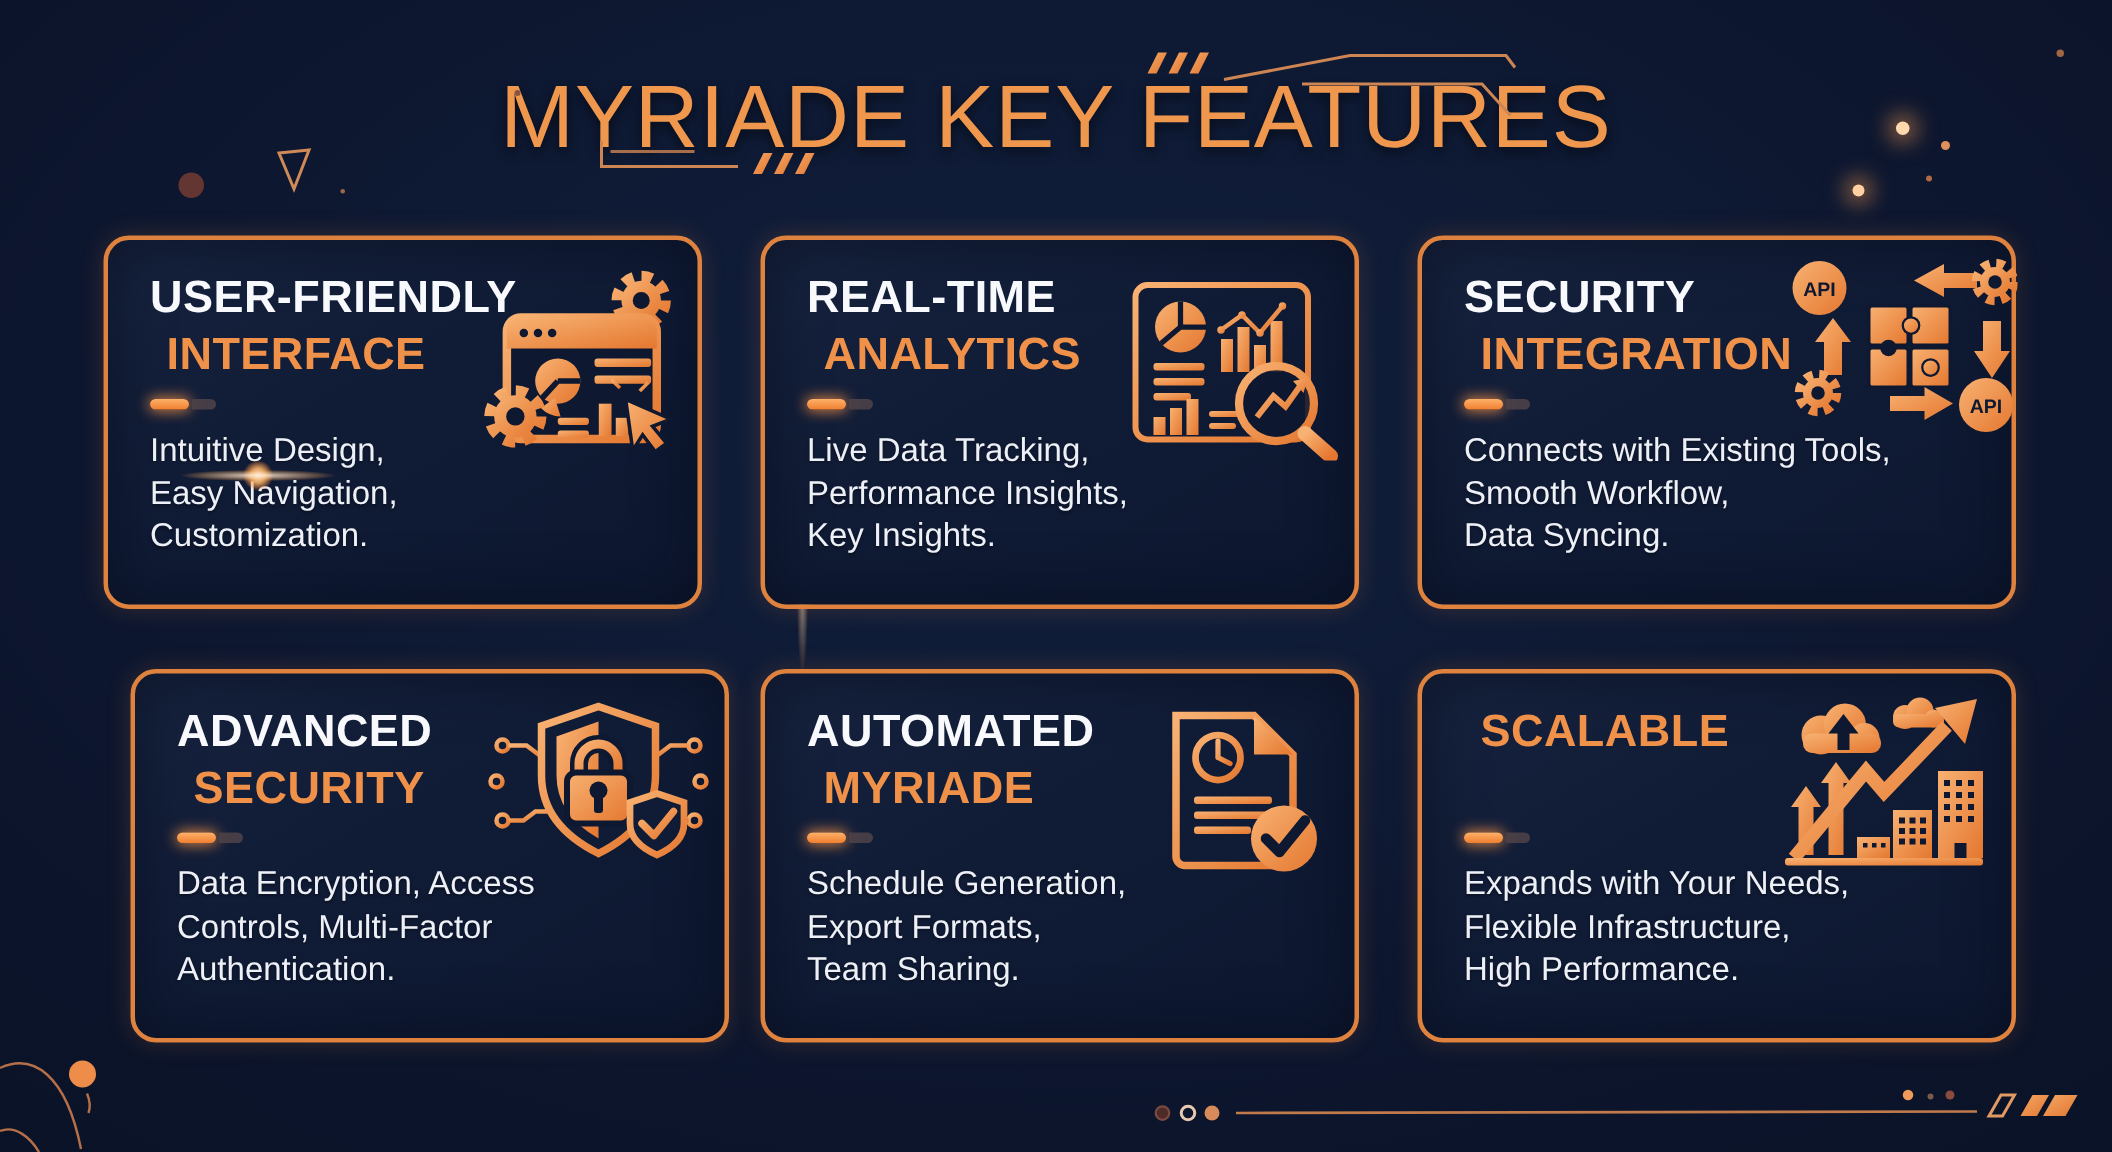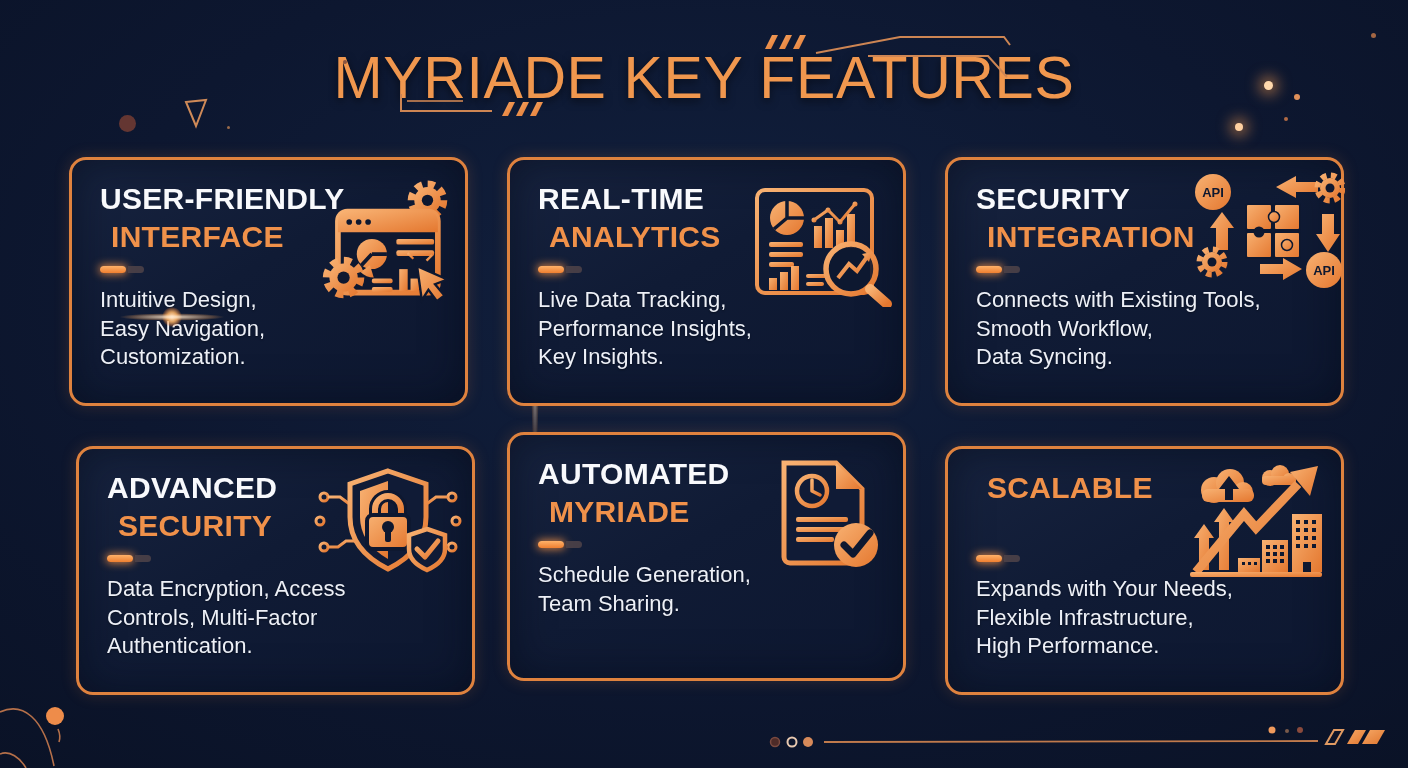--- a/index.html
+++ b/index.html
@@ -14,21 +14,21 @@
     text-shadow:0 3px 8px rgba(0,0,0,.55);
   }
   .deco-svg{position:absolute;left:0;top:0;z-index:1;pointer-events:none;}
   .card{
     position:absolute;width:393px;height:243px;border-radius:17px;
     border:3px solid #DF823E;z-index:2;
     background:linear-gradient(150deg,#17233f 0%,#101b35 45%,#0d1730 100%);
     box-shadow:0 0 16px rgba(235,135,60,.18), inset 0 0 40px rgba(4,9,22,.55);
   }
   .c1{left:69px;top:157px}.c2{left:507px;top:157px}.c3{left:945px;top:157px}
-  .c4{left:76px;top:446px}.c5{left:507px;top:432px}.c6{left:945px;top:446px}
+  .c4{left:87px;top:446px}.c5{left:507px;top:446px}.c6{left:945px;top:446px}
   .card-heading{position:absolute;left:28px;top:20px;margin:0;font-size:30px;line-height:38px;letter-spacing:.3px;font-weight:bold;}
   .card-heading .hw{display:block;color:#F8F9FC;}
   .card-heading .ha{display:block;color:#F0914A;margin-left:11px;}
   .dash{position:absolute;left:28px;top:106px;display:flex;height:7px;}
   .dash .d1{width:26px;background:linear-gradient(180deg,#FFB169,#EF7F30);border-radius:4px;box-shadow:0 0 9px 1px rgba(255,150,70,.85);}
   .dash .d2{width:16px;background:#4D4148;border-radius:0 4px 4px 0;margin-left:2px;opacity:.9;}
   .desc{position:absolute;left:28px;top:126px;margin:0;font-size:22px;line-height:28.5px;color:#EDF0F7;text-shadow:0 1px 2px rgba(0,0,0,.4);}
   .desc span{display:block;}
   .icon{position:absolute;pointer-events:none;text-align:center;}
   .ic1{right:4px;top:12px;width:150px;height:132px;}
@@ -360,20 +360,21 @@
     <h2 class="card-heading">
       <span class="hw">AUTOMATED</span>
       <span class="ha">MYRIADE</span>
     </h2>
     <div class="dash">
         <span class="d1"></span>
         <span class="d2"></span>
       </div>
     <p class="desc">
       <span>Schedule Generation,</span>
+      <span>Export Formats,</span>
       <span>Team Sharing.</span>
     </p>
     <div class="icon ic5">
       <svg viewBox="0 0 110 115">
         <defs>
             <linearGradient id="g5" x1="0" y1="0" x2="1" y2="1">
               <stop offset="0" stop-color="#F8B273"></stop>
               <stop offset="1" stop-color="#E4772F"></stop>
             </linearGradient>
           </defs>

